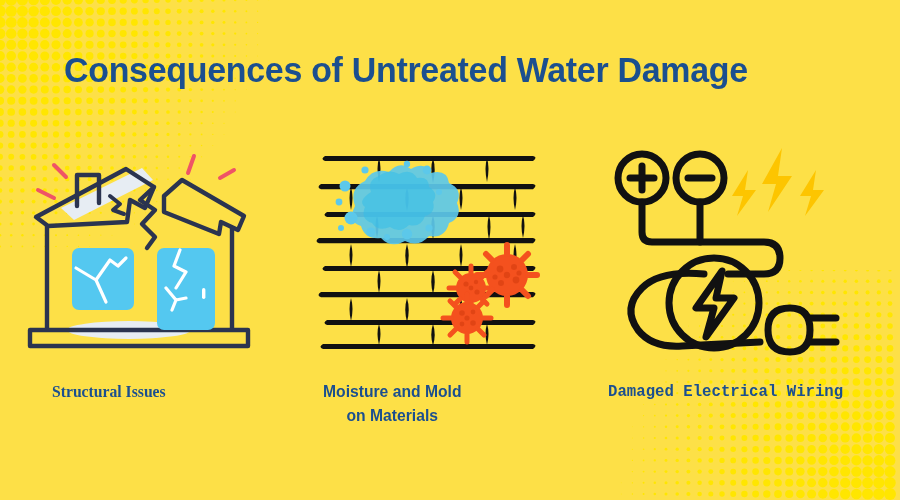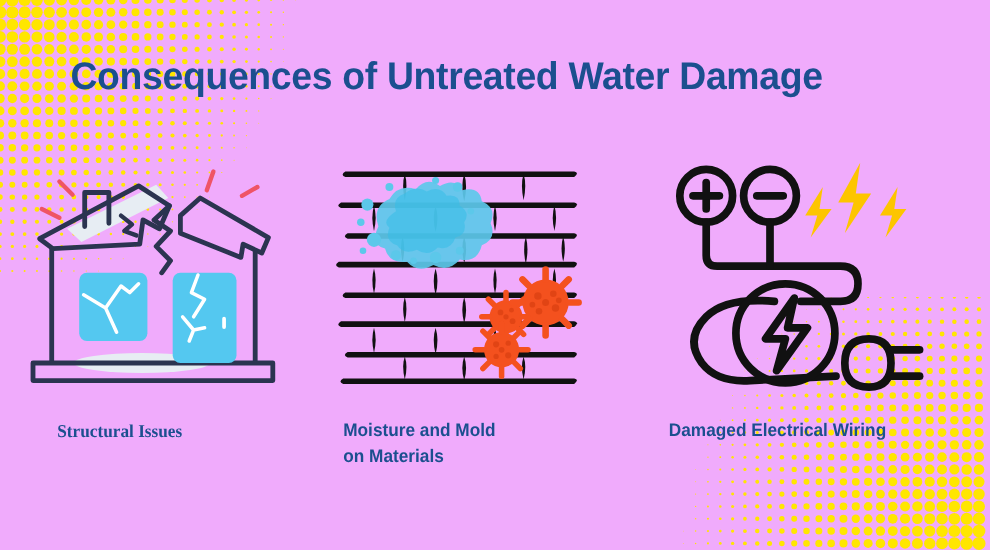--- a/index.html
+++ b/index.html
@@ -8,21 +8,21 @@
   html, body {
     width:900px; height:500px;
     overflow:hidden;
     background:#fbf0ec;
     font-family:"Liberation Sans", sans-serif;
   }
 
   #canvas {
     position:relative;
     width:900px; height:500px;
-    background:#f0abfc;
+    background:#fde047;
     overflow:hidden;
   }
 
   
   .halftone { position:absolute; pointer-events:none; }
   #halftone-tl { top:0; left:0; width:300px; height:250px; }
   #halftone-br { right:0; bottom:0; width:290px; height:230px; }
 
   
   #page-title {
@@ -35,22 +35,22 @@
     color:#1b4f8f;
     white-space:nowrap;
     font-stretch:condensed;
     transform:scaleX(0.97);
     transform-origin:left center;
   }
 
   
   .column { position:absolute; top:140px; width:290px; height:320px; }
   #column-structural { left:14px;font-family:Liberation Serif, serif; }
-  #column-mold       { left:300px; }
-  #column-electrical { left:596px; }
+  #column-mold       { left:311px;text-align:center; }
+  #column-electrical { left:596px;font-family:Liberation Mono, monospace; }
 
   .illustration {
     position:relative;
     width:290px; height:225px;
   }
   .illustration svg { display:block; }
 
   .caption {
     position:absolute;
     top:240px;

